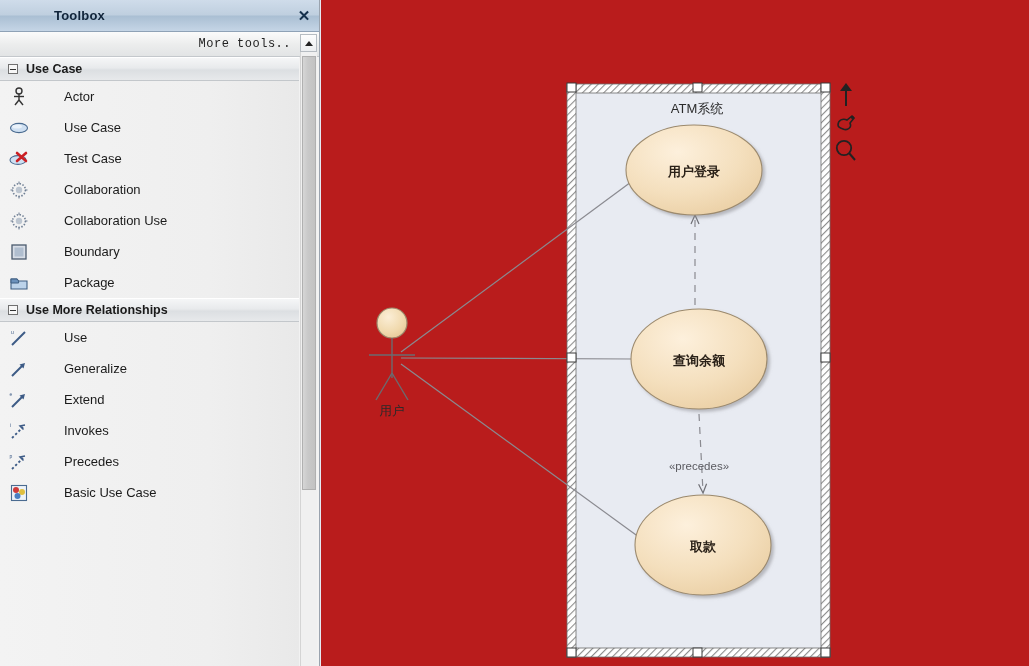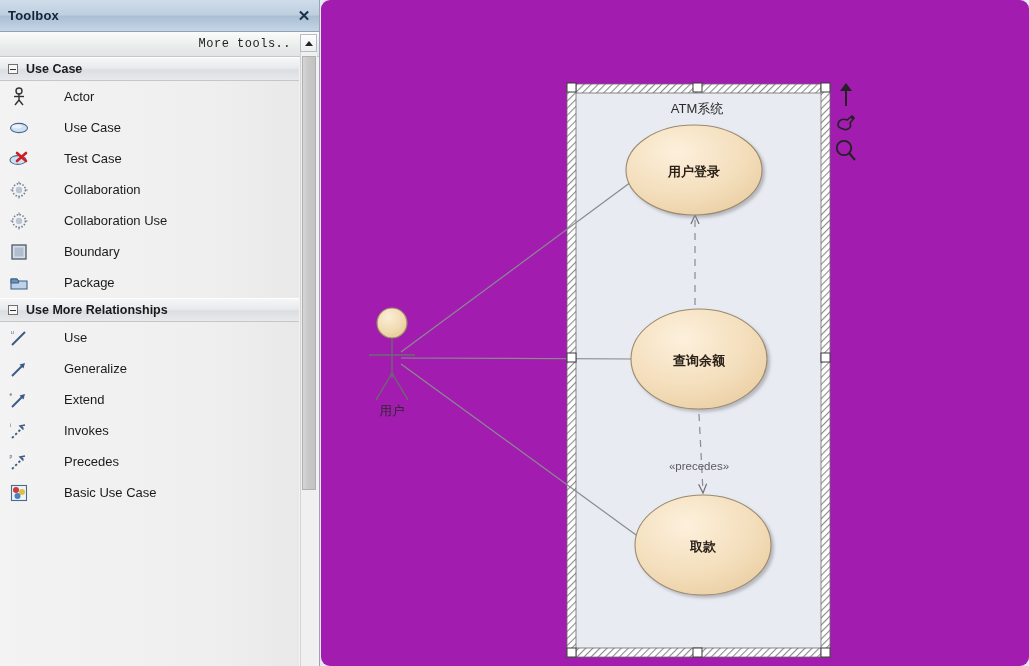--- a/index.html
+++ b/index.html
@@ -26,21 +26,21 @@
   }
   .tb-titlebar {
     position: relative;
     height: 32px;
     background: linear-gradient(to bottom, #cfdcea 0%, #bfcfdf 48%, #aabfd3 52%, #c5d5e6 100%);
     border-bottom: 1px solid #8fa2b6;
     display: flex; align-items: center;
   }
   .tb-title {
     font-size: 13px; font-weight: bold; color: #10243a;
-    padding-left: 8px; letter-spacing: .2px;
+    padding-left: 8px; letter-spacing: .2px; margin-left: 46px;
   }
   .tb-close {
     position: absolute; right: 6px; top: 50%;
     transform: translateY(-50%);
     width: 18px; height: 18px;
     display: flex; align-items: center; justify-content: center;
     font-size: 15px; color: #16314c; font-weight: bold;
     cursor: pointer; line-height: 1;
   }
 
@@ -137,23 +137,22 @@
   }
   .tb-label {
     font-size: 13px; color: #1b1b1b;
   }
 
   
   #canvas {
     position: absolute;
     left: 321px; top: 0;
     width: 708px; height: 666px;
-    background: #a21caf;
+    background: #b91c1c;
     overflow: hidden;
-    border-radius: 9px;
   }
   #canvas svg { display: block; }
 
   .cursor-tools {
     position: absolute;
     left: 512px; top: 82px;
     width: 26px;
     display: flex; flex-direction: column; align-items: center;
   }
 </style>

